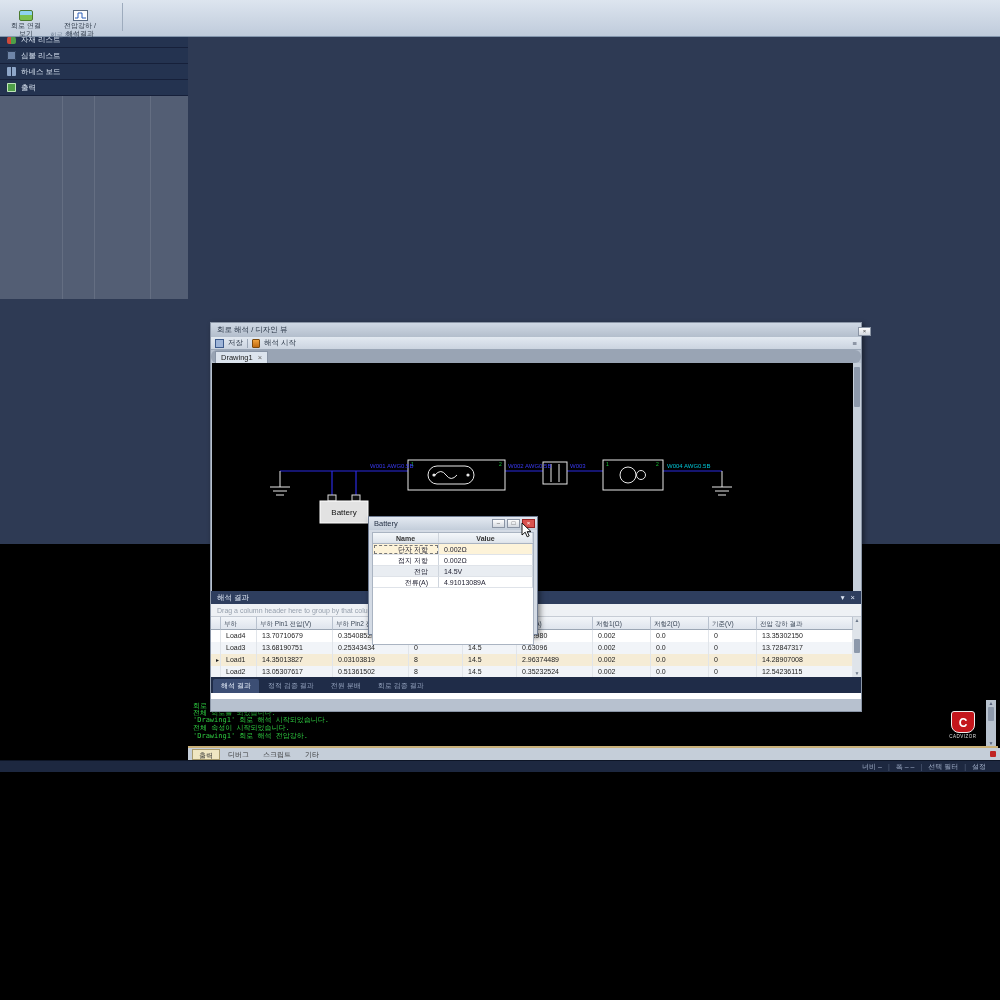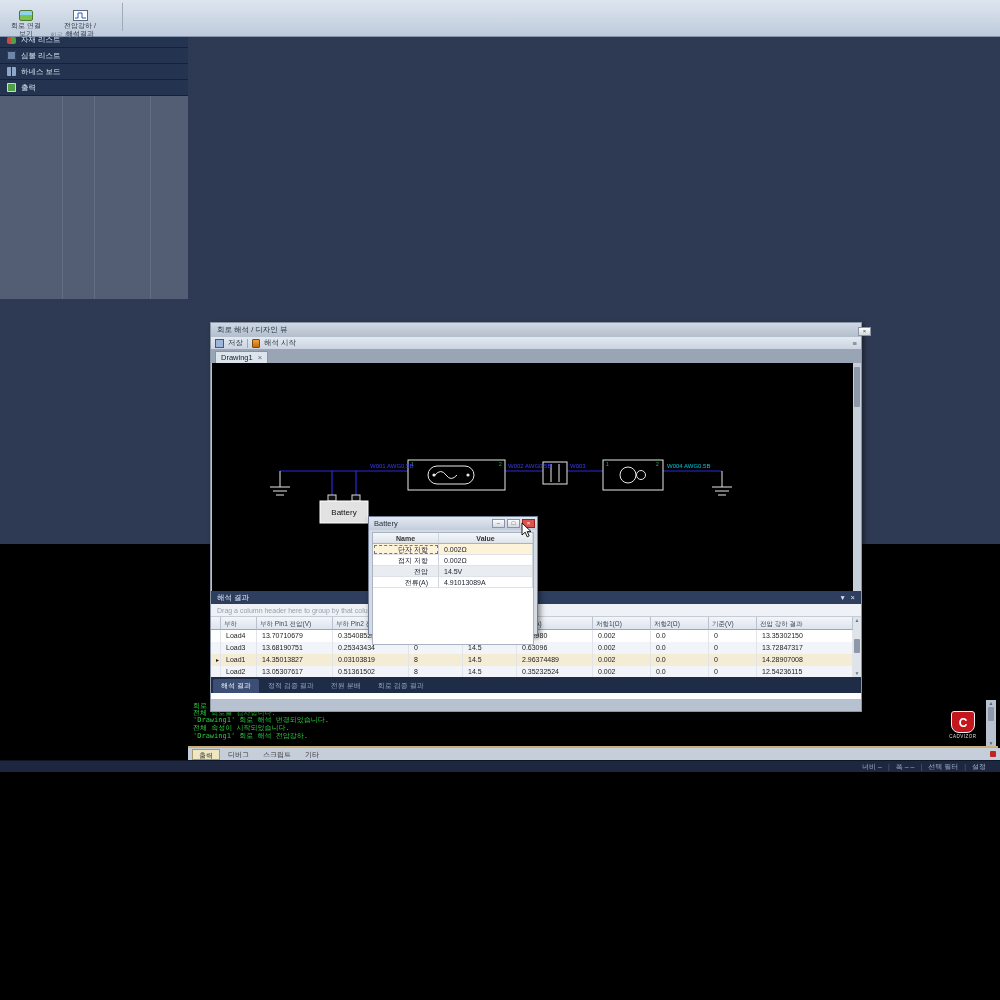--- a/index.html
+++ b/index.html
@@ -54,21 +54,21 @@
 
   
   #doc { left:210px; top:322px; width:652px; height:390px; background:#b7c1cf;
          border:1px solid #8a95a6; z-index:5; box-shadow:2px 2px 5px rgba(0,0,0,.45); }
   #doc-title { position:absolute; left:0; top:0; width:100%; height:14px;
                background:linear-gradient(#cfd8e4,#b3becc); font-size:7.5px; color:#243142;
                line-height:14px; }
   #doc-toolbar { position:absolute; left:0; top:14px; width:100%; height:13px;
                  background:linear-gradient(#e2e9f1,#cbd4e0); border-bottom:1px solid #9aa6b6;
                  display:flex; align-items:center; gap:4px; padding:0 4px; font-size:7.5px; color:#2c3848; }
-  #doc-tabstrip { position:absolute; left:0; top:27px; width:100%; height:13px; background:#99a4b4; }
+  #doc-tabstrip { position:absolute; left:0; top:27px; width:100%; height:13px; background:#99a4b4;border-radius:6px; }
   #doc-tab { position:absolute; left:4px; top:1px; height:12px; padding:0 5px; background:#dce4ee;
              border:1px solid #8894a6; border-bottom:none; font-size:7.5px; line-height:11px; color:#222; }
   #canvas { position:absolute; left:1px; top:40px; width:641px; height:228px; background:#000; }
   #canvas-vsb { position:absolute; left:642px; top:40px; width:8px; height:228px; background:#c6cfda; }
   .sbthumb { position:absolute; left:1px; width:6px; background:#8d99ab; border-radius:1px; }
 
   
   #results { position:absolute; left:0; top:268px; width:650px; height:108px; background:#fff; }
   #res-head { position:absolute; left:0; top:0; width:650px; height:13px; background:#2e3e5e;
               color:#dfe8f5; font-size:7.5px; line-height:13px; }
@@ -256,22 +256,22 @@
     <span>하네스 보드</span>
   </div>
   <div class="navitem">
     <span class="navico" style="background:#4f9e48;box-shadow:inset 0 0 0 1px #bfe3bb;"></span>
     <span>출력</span>
   </div>
 </div>
 
 <div id="console" class="abs">
   <div class="cline" style="top:1px;">회로 해석을 시작합니다.</div>
-  <div class="cline" style="top:8px;">전체 회로를 검사합니다.</div>
-  <div class="cline" style="top:15px;">'Drawing1' 회로 해석 변경되었습니다.</div>
+  <div class="cline" style="top:8px;">전체 회로를 되었습니다.</div>
+  <div class="cline" style="top:15px;">'Drawing1' 회로 해석 시작되었습니다.</div>
   <div class="cline" style="top:23px;">전체 속성이 시작되었습니다.</div>
   <div class="cline" style="top:31px;">'Drawing1' 회로 해석 전압강하.</div>
   <div id="clogo">
     <div id="clogo-shield">C</div>
     <div id="clogo-text">CADVIZOR</div>
   </div>
   <div id="console-sb">
     <div style="height:6px;line-height:6px;">▲</div>
     <div class="sbthumb" style="top:7px;height:14px;left:2px;"></div>
     <div style="position:absolute;bottom:0;width:100%;height:6px;line-height:6px;">▼</div>

